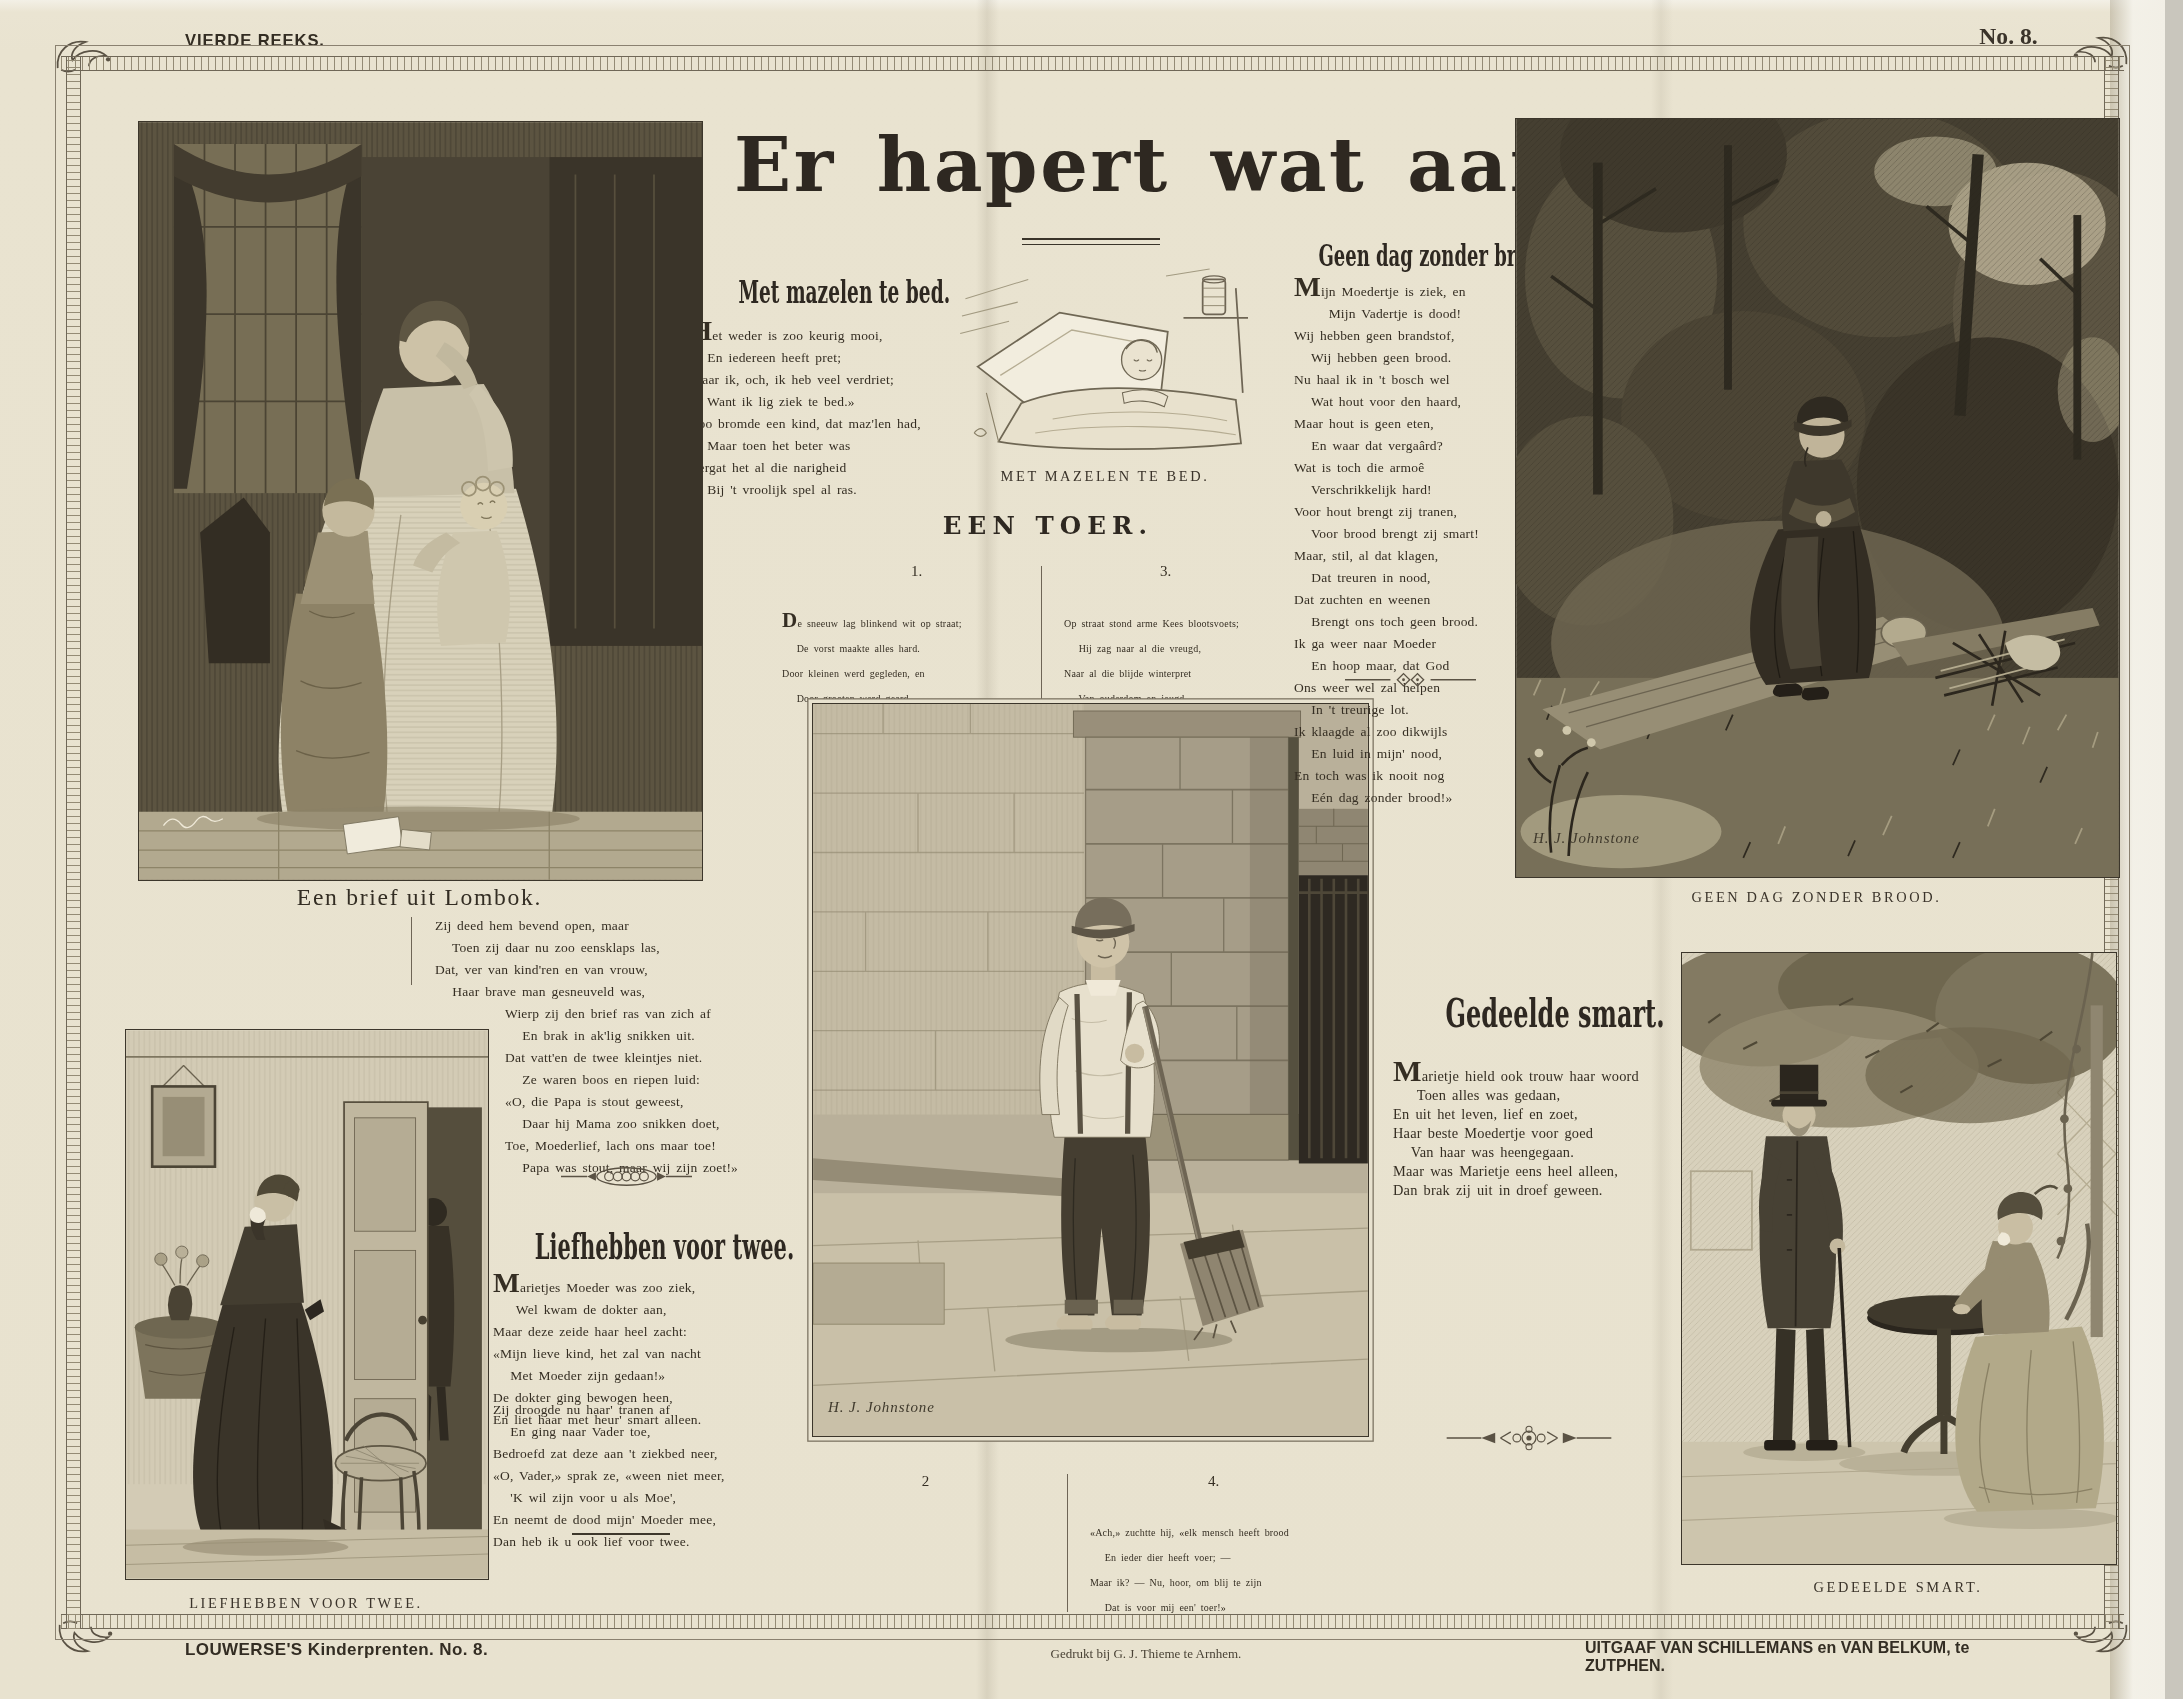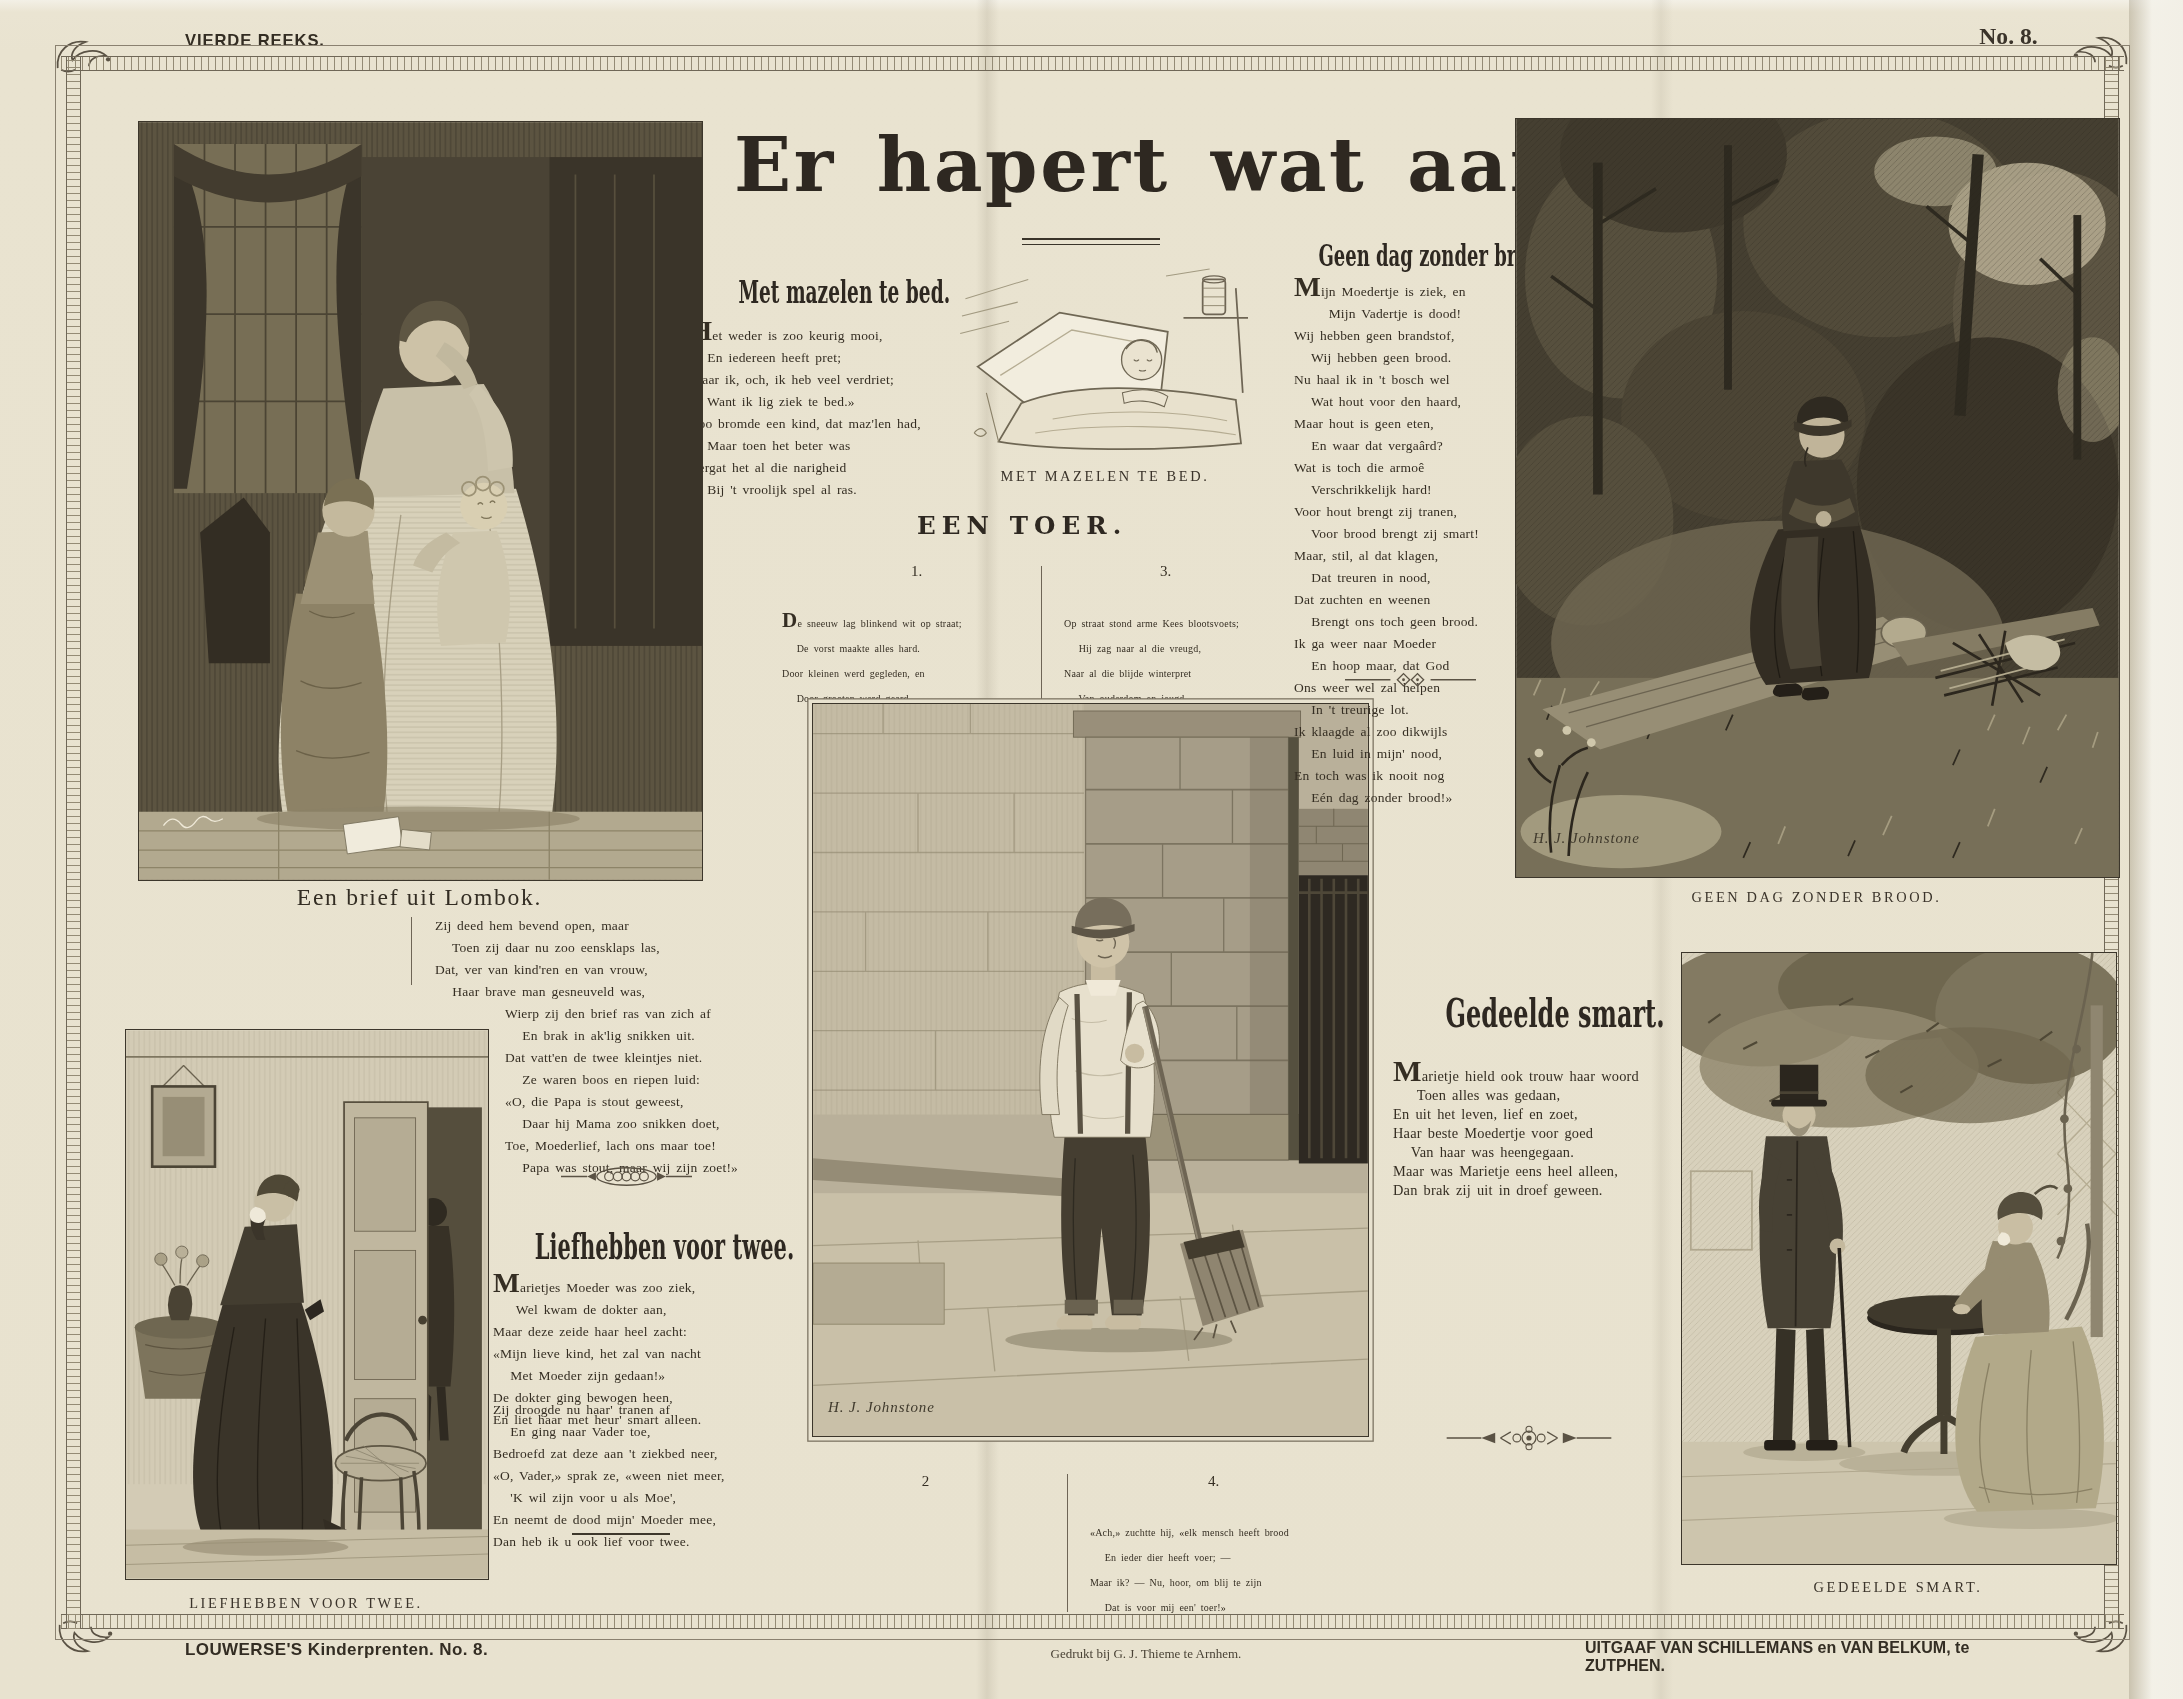--- a/index.html
+++ b/index.html
@@ -2,40 +2,40 @@
 <html style="font-size:14px"><head>
 <meta charset="utf-8">
 <style>
   html,body{margin:0;padding:0;background:#c9c6bd;}
   .page{
     position:relative;width:2165px;height:1700px;overflow:hidden;
     background:
       linear-gradient(90deg, rgba(120,110,88,0) 976px, rgba(120,110,88,.14) 987px, rgba(120,110,88,0) 999px),
       linear-gradient(90deg, rgba(120,110,88,0) 1651px, rgba(120,110,88,.10) 1661px, rgba(120,110,88,0) 1673px),
       linear-gradient(180deg,#f3f0e6 0,#eae4d2 12.2px,#e9e3d0 52px,#e8e2cf 100%);
-    font-family:"Liberation Serif","DejaVu Serif",serif;color:#3a332a;padding-left:19px;
+    font-family:"Liberation Serif","DejaVu Serif",serif;color:#3a332a;
   }
   .page-edge{position:absolute;top:0;right:0;width:55px;height:100%;
     background:linear-gradient(90deg, rgba(125,115,92,.28) 0, rgba(244,242,234,.9) 23px, #f2efe6 100%);}
   .abs{position:absolute;}
   
   .frame{position:absolute;left:61px;top:51px;width:2063px;height:1583px;pointer-events:none;}
   .frame::before{content:"";position:absolute;inset:-6.1px;border:1.3px solid #8a8170;}
   .band{position:absolute;background-image:repeating-linear-gradient(90deg,#948b75 0 1.4px,rgba(148,139,117,0) 1.4px 7px);border-top:1px solid #6f6757;border-bottom:1px solid #6f6757;}
   .band.v{background-image:repeating-linear-gradient(0deg,#948b75 0 1.4px,rgba(148,139,117,0) 1.4px 7px);border:none;border-left:1px solid #6f6757;border-right:1px solid #6f6757;}
   .band.t{left:0;right:0;top:5.2px;height:13px;}
   .band.b{left:0;right:0;bottom:5.2px;height:13px;}
   .band.l{top:5.2px;bottom:5.2px;left:5.2px;width:13px;}
   .band.r{top:5.2px;bottom:5.2px;right:5.2px;width:13px;}
   
   .hdr{font-family:"Liberation Sans","DejaVu Sans",sans-serif;font-weight:bold;color:#332d23;}
   .page-title{font-family:"DejaVu Serif","Liberation Serif",serif;font-weight:bold;font-size:75px;letter-spacing:2.6px;word-spacing:12.2px;text-align:center;color:#2e2821;white-space:nowrap;}
   .title-rule{height:4.4px;border-top:2.2px solid #3a342a;border-bottom:0.9px solid #3a342a;}
   .hfancy{font-family:"DejaVu Serif","Liberation Serif",serif;font-weight:600;color:#2e2821;text-align:center;white-space:nowrap;transform:scaleX(.6);transform-origin:50% 0;}
-  .htoer{font-family:"DejaVu Serif",serif;font-weight:bold;font-size:24.5px;letter-spacing:6.1px;text-align:left;color:#2e2821;}
+  .htoer{font-family:"DejaVu Serif",serif;font-weight:bold;font-size:24.5px;letter-spacing:6.1px;text-align:center;color:#2e2821;}
   .poem{font-size:13.5px;line-height:22px;white-space:pre;color:#352e23;word-spacing:2.2px;letter-spacing:0.2px;}
   .poem.lh22{font-size:14.4px;line-height:19px;}
   .poem.verse{font-size:10px;line-height:25px;}
   .dropcap::first-letter{font-size:2.1em;line-height:0;font-weight:600;}
   .vnum{font-size:15px;text-align:center;color:#352e23;}
   .caption{letter-spacing:2.6px;font-size:14.4px;color:#3a332a;text-align:center;white-space:nowrap;}
   .caption-large{font-size:23.6px;letter-spacing:1.7px;text-align:center;color:#332d23;white-space:nowrap;}
   .vline{position:absolute;width:0.9px;background:#6e6556;}
   .illus{position:absolute;border:1.3px solid #3c362b;background:#ddd6c2;overflow:hidden;}
   .illus.double{box-shadow:0 0 0 3.5px #e8e2cf,0 0 0 4.8px #7d7463;}

